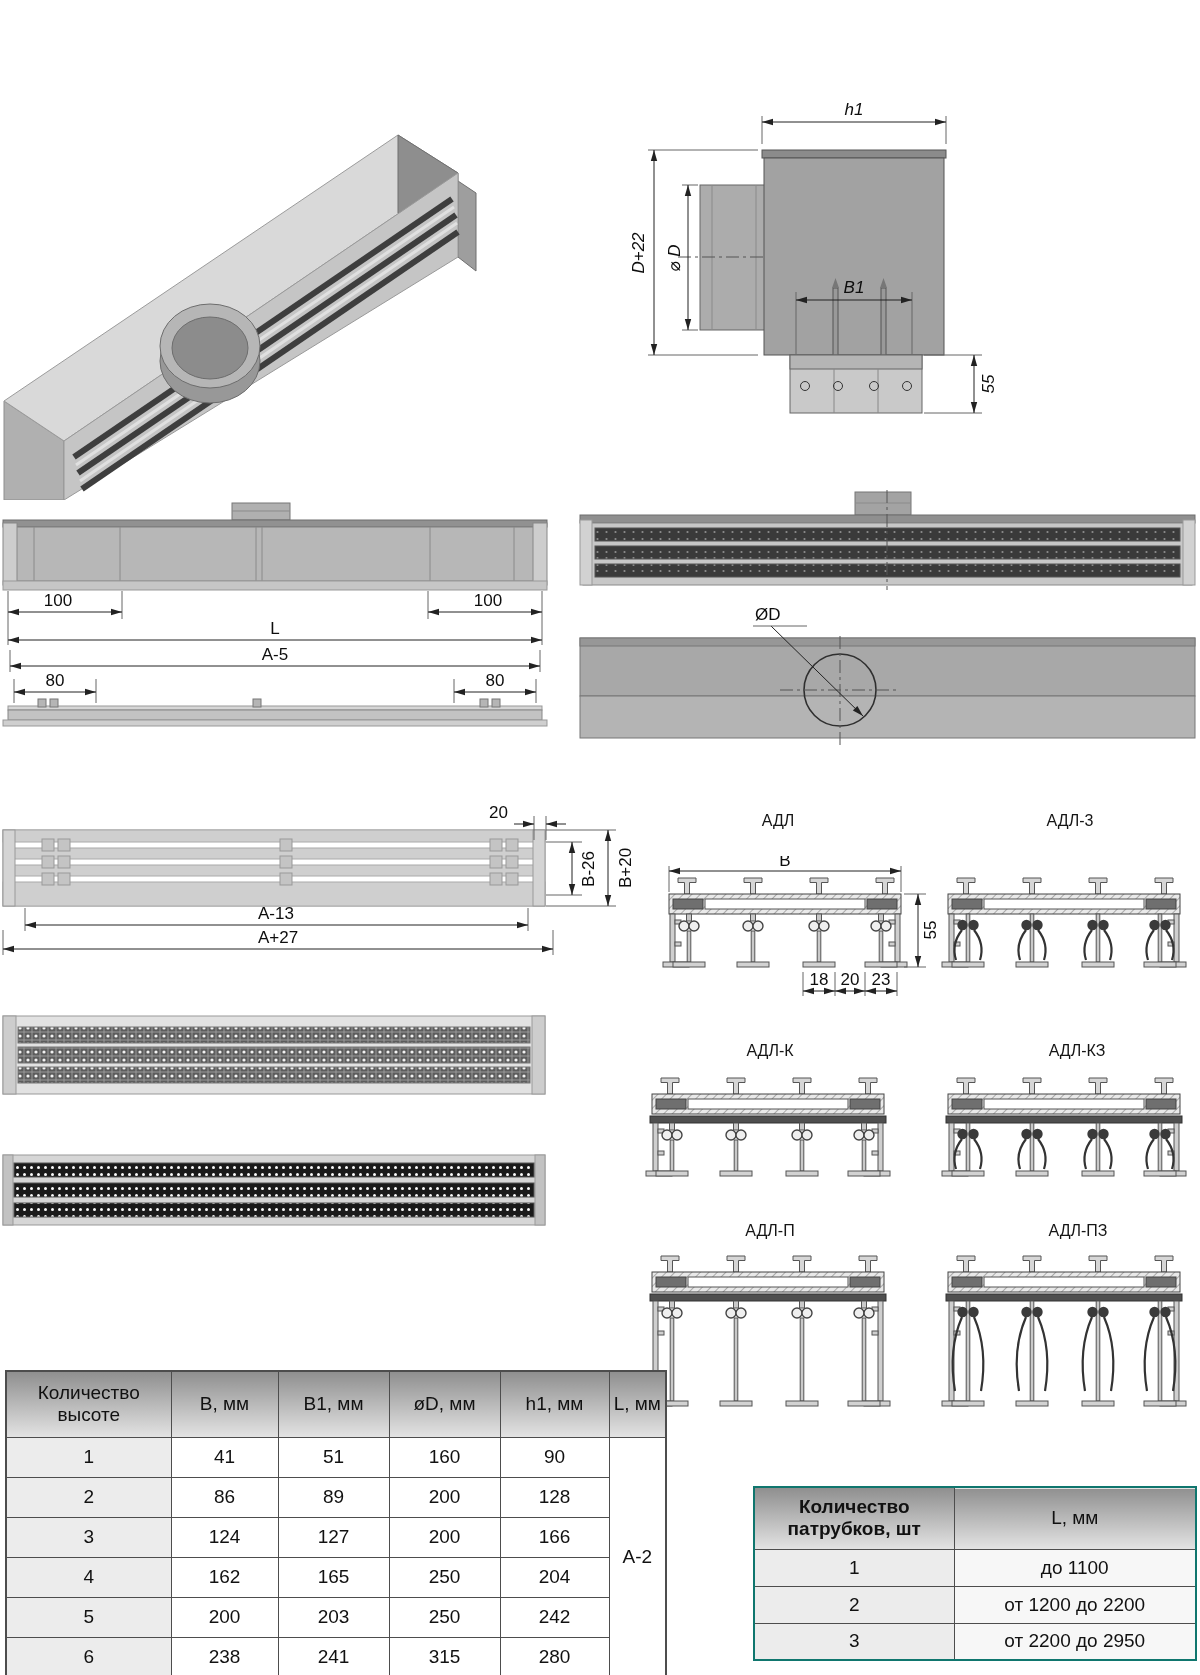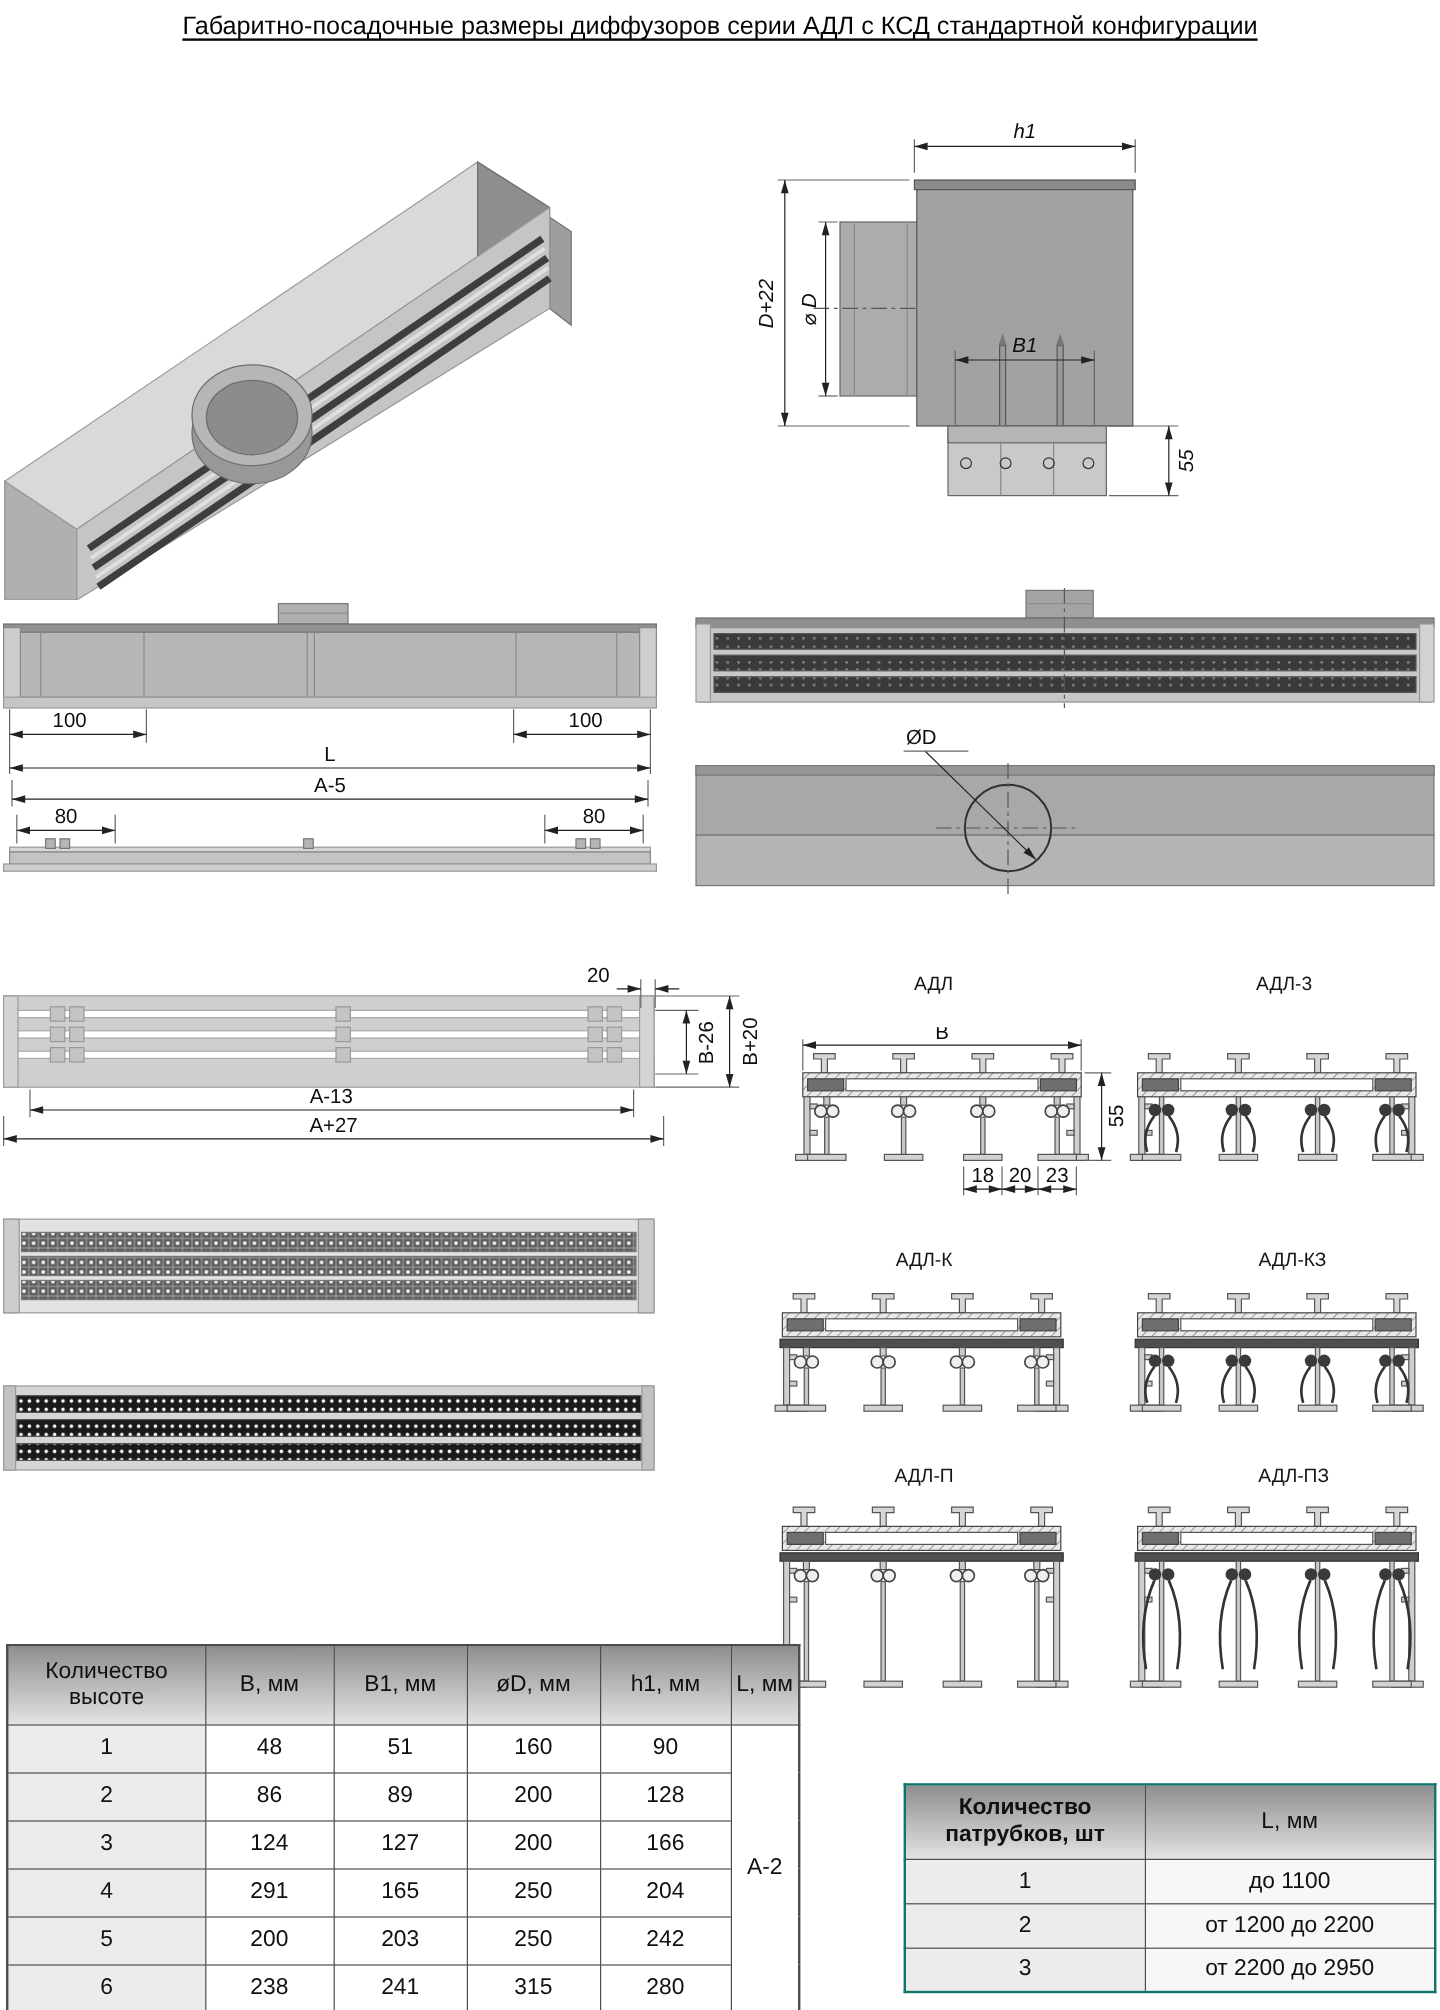--- a/index.html
+++ b/index.html
@@ -113,21 +113,20 @@
         <rect x="-16" y="100" width="32" height="5" fill="#d2d2d2" stroke="#555"></rect>
         <circle cx="-5.5" cy="11" r="5.2" fill="#3a3a3a"></circle>
         <circle cx="5.5" cy="11" r="5.2" fill="#3a3a3a"></circle>
         <path d="M-6,16 Q-20,48 -13,90" fill="none" stroke="#333" stroke-width="2.2"></path>
         <path d="M6,16 Q20,48 13,90" fill="none" stroke="#333" stroke-width="2.2"></path>
       </g>
     </defs>
   </svg>
 
   <div class="abs title">
-    <div>Габаритно-посадочные размеры диффузоров серии АДЛ с КСД стандартной конфигурации</div>
   </div>
 
   <svg class="abs" style="left:0;top:85px" width="560" height="415" viewBox="0 0 560 415">
     <polygon points="4,316 64,356 64,415 4,415" fill="#b0b0b0" stroke="#8d8d8d"></polygon>
     <polygon points="4,316 398,50 458,88 64,356" fill="#d9d9d9" stroke="#9b9b9b"></polygon>
     <polygon points="398,50 458,88 458,170 398,128" fill="#8e8e8e" stroke="#6f6f6f"></polygon>
     <polygon points="458,96 476,108 476,186 458,172" fill="#9e9e9e" stroke="#6f6f6f"></polygon>
     <polygon points="64,356 458,88 458,172 64,415" fill="#c5c5c5" stroke="#999"></polygon>
     <line x1="74" y1="372" x2="452" y2="114" stroke="#3e3e3e" stroke-width="6"></line>
     <line x1="78" y1="388" x2="456" y2="130" stroke="#3e3e3e" stroke-width="6"></line>
@@ -446,21 +445,21 @@
         <th>B, мм</th>
         <th>B1, мм</th>
         <th>øD, мм</th>
         <th>h1, мм</th>
         <th>L, мм</th>
       </tr>
     </thead>
     <tbody>
       <tr>
         <td class="c1">1</td>
-        <td>48</td>
+        <td>41</td>
         <td>51</td>
         <td>160</td>
         <td>90</td>
         <td rowspan="6">А-2</td>
       </tr>
       <tr>
         <td class="c1">2</td>
         <td>86</td>
         <td>89</td>
         <td>200</td>
@@ -468,21 +467,21 @@
       </tr>
       <tr>
         <td class="c1">3</td>
         <td>124</td>
         <td>127</td>
         <td>200</td>
         <td>166</td>
       </tr>
       <tr>
         <td class="c1">4</td>
-        <td>291</td>
+        <td>162</td>
         <td>165</td>
         <td>250</td>
         <td>204</td>
       </tr>
       <tr>
         <td class="c1">5</td>
         <td>200</td>
         <td>203</td>
         <td>250</td>
         <td>242</td>

